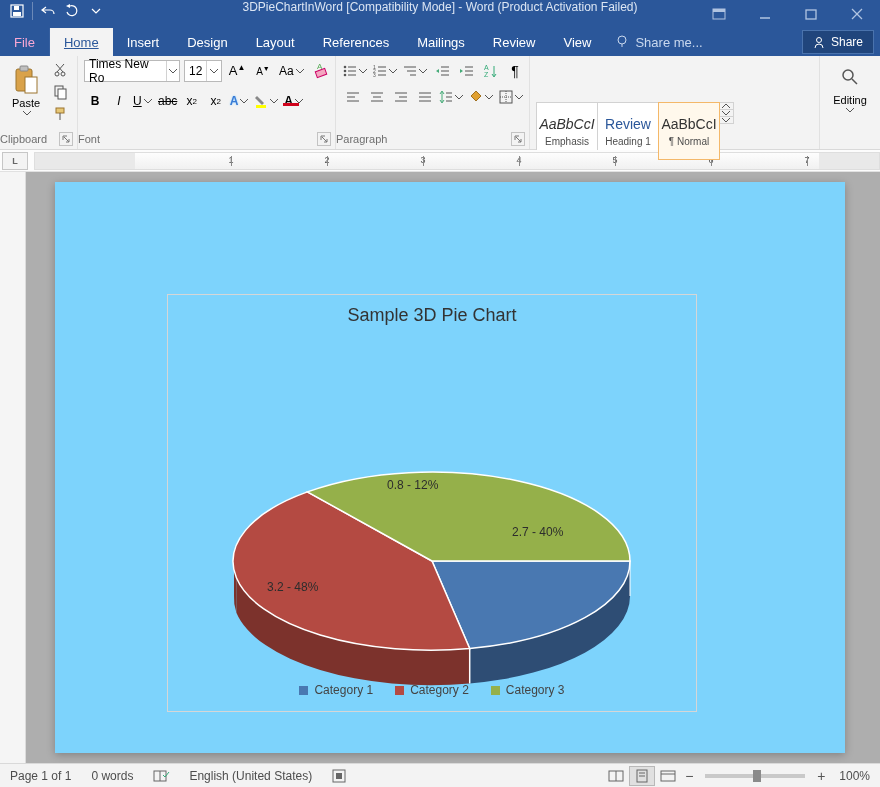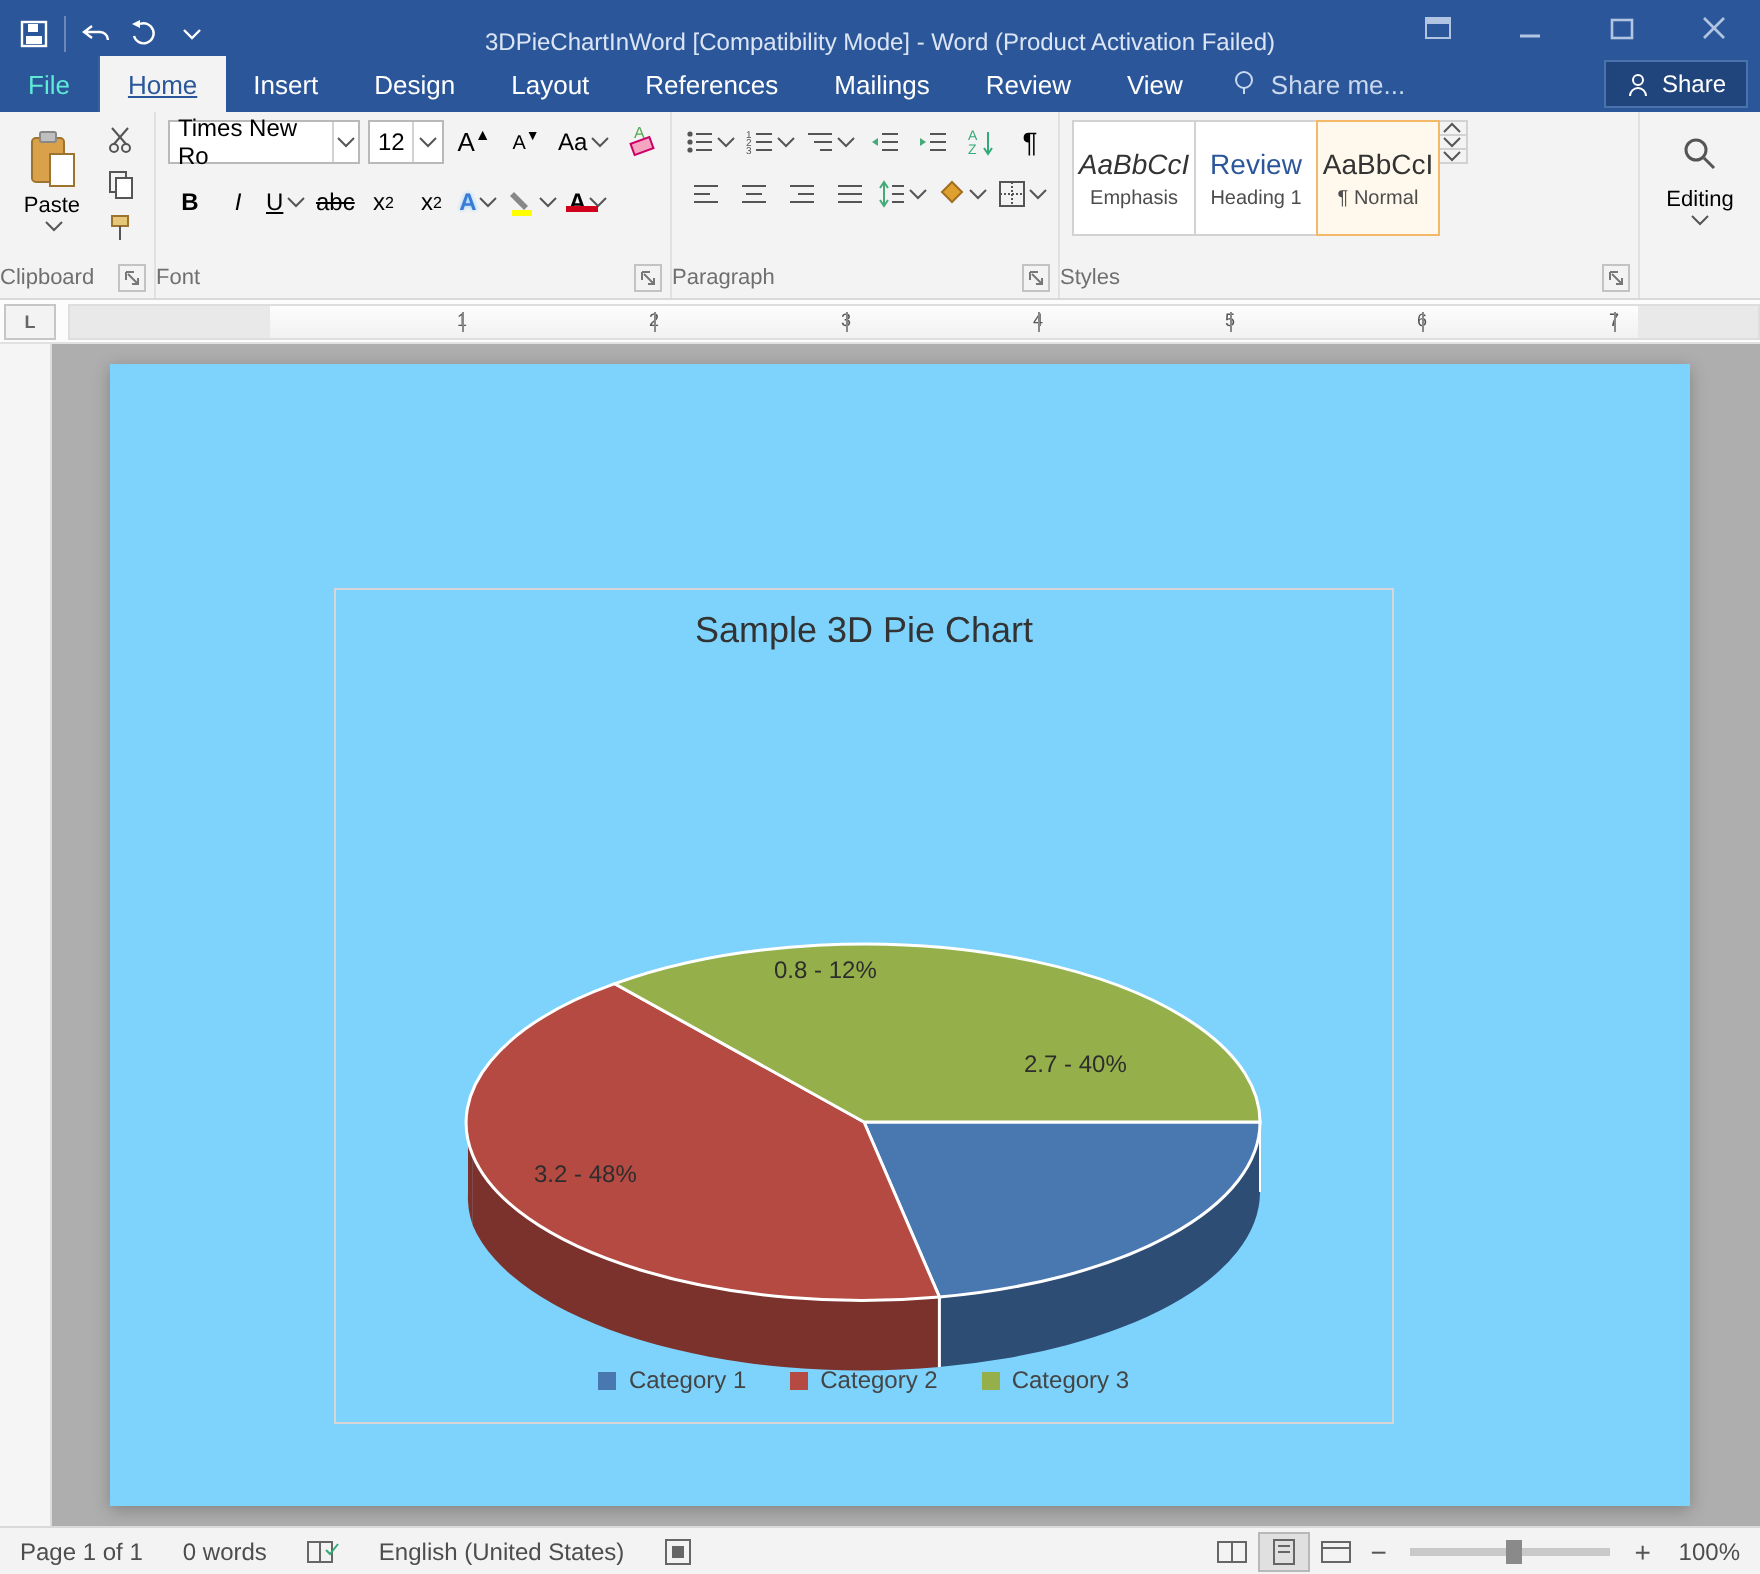--- a/index.html
+++ b/index.html
@@ -1,31 +1,31 @@
 <!DOCTYPE html>
 <html><head>
 <meta charset="utf-8">
 <style>
   * { box-sizing: border-box; margin: 0; padding: 0; }
   html, body { width: 880px; height: 787px; font-family: "Segoe UI", Tahoma, sans-serif; font-size: 12px; background: #fff; overflow: hidden; }
 
   
-  .titlebar { height: 28px; background: #2b579a; color: #fff; display: flex; align-items: flex-end; position: relative; }
+  .titlebar { height: 28px; background: #2b579a; color: #fff; display: flex; align-items: flex-start; position: relative; }
   .qat { display: flex; align-items: center; gap: 2px; padding-left: 6px; }
   .qat .icon { width: 22px; height: 22px; display: flex; align-items: center; justify-content: center; cursor: pointer; }
   .qat .divider { width: 1px; height: 18px; background: rgba(255,255,255,.3); margin: 0 2px; }
   .title-text { position: absolute; left: 50%; transform: translateX(-50%); font-size: 12px; color: #dbe5f3; white-space: nowrap; }
   .winctrls { position: absolute; right: 0; top: 0; display: flex; }
   .winctrls .wbtn { width: 46px; height: 28px; display: flex; align-items: center; justify-content: center; cursor: pointer; color: #dbe5f3; }
   .winctrls .wbtn svg { opacity: .85; }
 
   
   .tabrow { height: 28px; background: #2b579a; display: flex; align-items: stretch; color: #fff; font-size: 13px; position: relative; }
   .tab { padding: 0 14px; display: flex; align-items: center; cursor: pointer; }
-  .tab.file { background: #2b579a; color: #5eead4; border-right: 1px solid rgba(255,255,255,0.06); text-align: center; }
+  .tab.file { background: #2b579a; color: #f9a8d4; border-right: 1px solid rgba(255,255,255,0.06); text-align: center; }
   .tab.active { background: #f3f3f3; color: #2b579a; text-decoration: underline; }
   .tell-me { display: flex; align-items: center; gap: 6px; padding: 0 10px; color: #c9d8ee; cursor: pointer; }
   .share { position: absolute; right: 6px; top: 2px; bottom: 2px; display: flex; align-items: center; gap: 6px; background: #20457c; border: 1px solid #4a73ad; padding: 0 10px; cursor: pointer; font-size: 12px; }
   .tabrow svg { display: block; }
 
   
   .ribbon { height: 94px; background: #f3f3f3; border-bottom: 1px solid #d9d9d9; display: flex; }
   .group { border-right: 1px solid #e1e1e1; display: flex; flex-direction: column; }
   .group-body { flex: 1 1 auto; display: flex; align-items: flex-start; padding: 4px 6px 0 6px; gap: 4px; }
   .group-label { font-size: 11px; color: #6f6f6f; height: 18px; line-height: 16px; position: relative; }
@@ -48,21 +48,21 @@
   .combo .combo-text { padding: 0 4px; }
   .combo .combo-arrow { width: 14px; height: 100%; border-left: 1px solid #d2d2d2; display: flex; align-items: center; justify-content: center; }
   .font-name { width: 96px; }
   .font-size { width: 38px; }
 
   
   .para-col { display: flex; flex-direction: column; gap: 4px; }
   .para-row { display: flex; gap: 2px; }
 
   
-  .styles-body { padding-top: 4px; display: flex; gap: 0; }
+  .styles-body { padding-top: 4px; display: flex; gap: 0; margin-top: 42px; }
   .style-cell { width: 62px; height: 58px; background: #fff; border: 1px solid #d2d2d2; margin-right: -1px; display: flex; flex-direction: column; align-items: center; justify-content: center; gap: 4px; cursor: pointer; }
   .style-cell.selected { border: 1px solid #f4b869; background: #fff8ec; position: relative; z-index: 1; }
   .style-prev { font-size: 14px; }
   .style-name { font-size: 10px; color: #4d4d4d; text-align: center; }
   .gallery-more { width: 16px; display: flex; flex-direction: column; border: 1px solid #d2d2d2; margin-left: -1px; }
   .gallery-more div { flex: 1; display: flex; align-items: center; justify-content: center; cursor: pointer; border-bottom: 1px solid #d2d2d2; }
   .gallery-more div:last-child { border-bottom: 0; }
 
   
   .editing-body { display: flex; flex-direction: column; align-items: center; gap: 2px; padding-top: 6px; }

